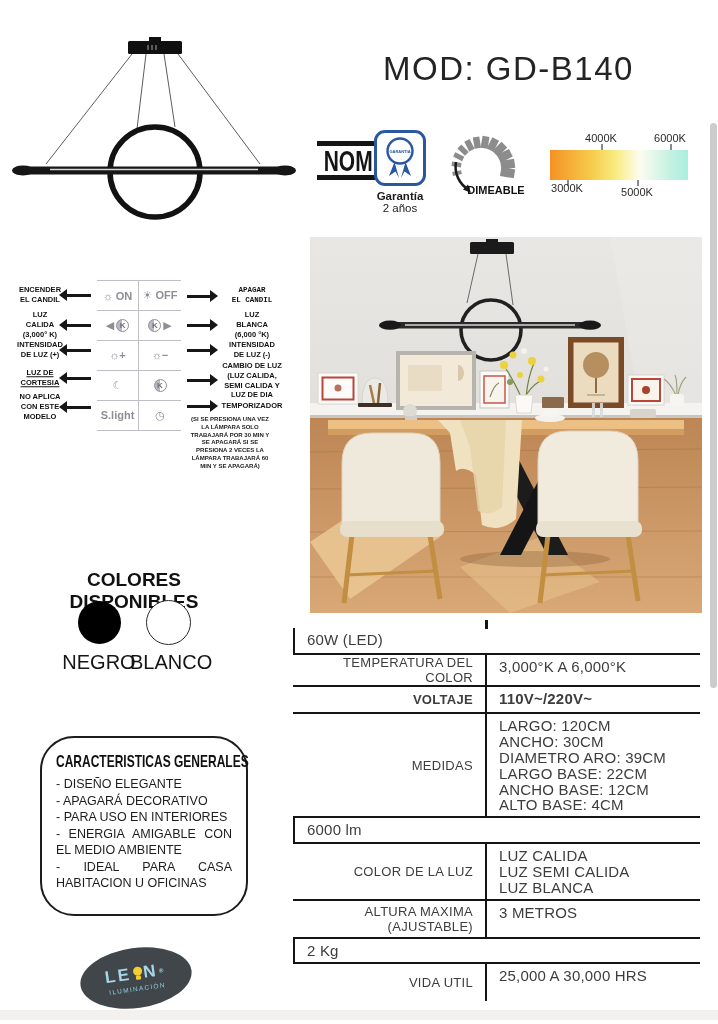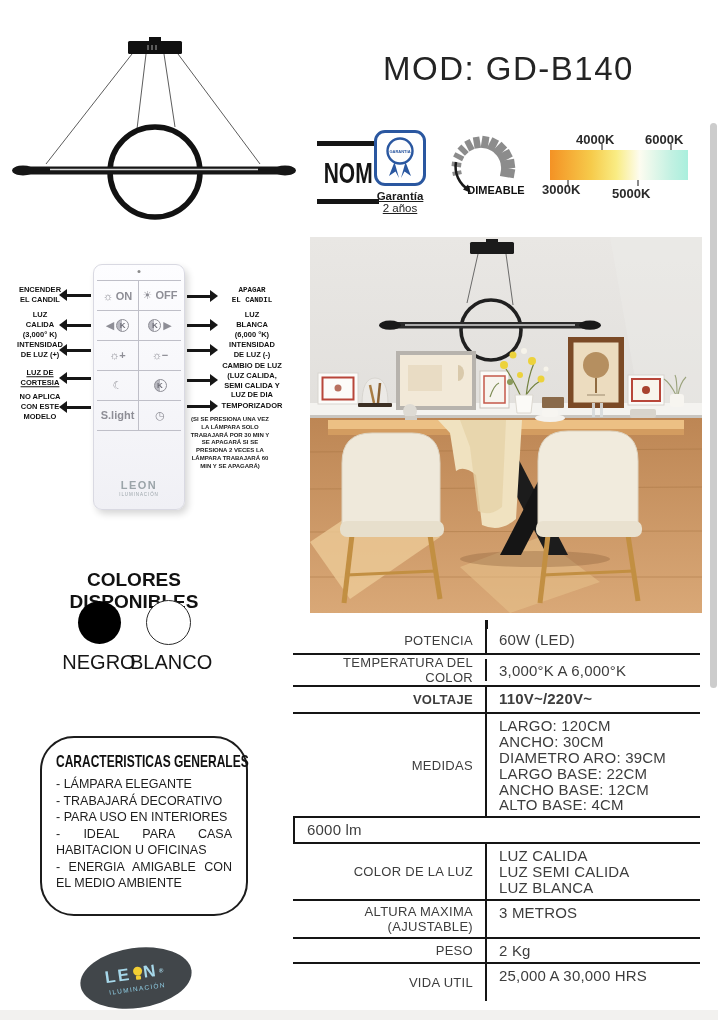--- a/index.html
+++ b/index.html
@@ -4,35 +4,35 @@
 <style>
   html,body{margin:0;padding:0;background:#ffffff;}
   #page{position:relative;width:718px;height:1020px;background:#ffffff;overflow:hidden;
         font-family:"Liberation Sans","DejaVu Sans",sans-serif;color:#222;}
 
   
   .title{position:absolute;left:383px;top:50px;width:330px;font-size:33px;font-weight:400;
          letter-spacing:1.5px;color:#242424;}
 
   
-  .nom{position:absolute;left:317px;top:141px;border-top:5px solid #151515;border-bottom:5px solid #151515;padding:12px 2px;}
+  .nom{position:absolute;left:317px;top:141px;border-top:5px solid #151515;border-bottom:5px solid #151515;padding:0 2px;}
   .nom span{display:inline-block;font-size:25px;font-weight:700;transform:scale(0.84,1.18);transform-origin:center;letter-spacing:0;color:#151515;}
 
   .warranty-badge{position:absolute;left:374px;top:130px;width:52px;height:56px;border:3px solid #2a57a0;
                   border-radius:11px;background:#fff;display:flex;align-items:center;justify-content:center;box-sizing:border-box;}
-  .warranty-caption{position:absolute;left:356px;top:190px;width:88px;text-align:center;color:#1c1c1c;text-decoration:underline;}
+  .warranty-caption{position:absolute;left:356px;top:190px;width:88px;text-align:center;color:#1c1c1c;}
   .warranty-caption .b{font-size:11.5px;font-weight:700;}
   .warranty-caption .r{font-size:11.5px;}
 
   .gauge{position:absolute;left:445px;top:126px;}
 
   .tempscale{position:absolute;left:548px;top:126px;width:146px;height:78px;}
   .tempscale .bar{position:absolute;left:2px;top:24px;width:138px;height:30px;
      background:linear-gradient(90deg,#f49224,#f6cb4b 30%,#f9ec83 48%,#fdfcf0 65%,#c2f1e2 88%,#a9efdd);}
-  .tempscale .tlabel{position:absolute;width:50px;font-size:13px;font-weight:700;color:#2b2b2b;}
+  .tempscale .tlabel{position:absolute;width:50px;text-align:center;font-size:11px;font-weight:400;color:#2b2b2b;}
   .tick{position:absolute;width:1.5px;height:6px;background:#8a8a8a;}
 
   
   .remote{position:absolute;left:93px;top:264px;width:92px;height:246px;
           background:linear-gradient(180deg,#fdfdff,#f0f0f5);border:1px solid #d9d9e2;border-radius:9px;
           box-shadow:3px 4px 7px rgba(0,0,0,0.16);box-sizing:border-box;}
   .led{position:absolute;left:50%;top:5px;width:3px;height:3px;border-radius:50%;background:#8a8a8a;transform:translateX(-50%);}
   .keypad{position:absolute;left:97px;top:280px;width:84px;height:150px;display:grid;
           grid-template-columns:1fr 1fr;border-top:1px solid #bfbfc8;}
   .key{border-bottom:1px solid #bfbfc8;display:flex;align-items:center;justify-content:center;gap:2px;
@@ -171,27 +171,20 @@
     <span class="tlabel" style="left:97px;top:6px">6000K</span>
     <span class="tick" style="left:53px;top:18px"></span>
     <span class="tick" style="left:122px;top:18px"></span>
     <div class="bar"></div>
     <span class="tick" style="left:19px;top:54px"></span>
     <span class="tick" style="left:89px;top:54px"></span>
     <span class="tlabel" style="left:-6px;top:56px">3000K</span>
     <span class="tlabel" style="left:64px;top:60px">5000K</span>
   </div>
 
-  <div class="remote">
-    <div class="led"></div>
-    <div class="rbrand">
-      <div class="n">LEON</div>
-      <div class="s">ILUMINACIÓN</div>
-    </div>
-  </div>
   <div class="keypad">
       <div class="key">☼ ON</div>
       <div class="key">☀ OFF</div>
       <div class="key">◀<span class="ck">K</span></div>
       <div class="key"><span class="ck">K</span>▶</div>
       <div class="key">☼+</div>
       <div class="key">☼−</div>
       <div class="key">☾</div>
       <div class="key">
         <span class="ck">K</span>
@@ -325,35 +318,34 @@
 
   <div class="colors-heading">COLORES DISPONIBLES</div>
   <div class="swatch s0" style="background: rgb(0, 0, 0);"></div>
   <div class="swatch s1" style="background: rgb(255, 255, 255);"></div>
   <div class="swatch-label l0">NEGRO</div>
   <div class="swatch-label l1">BLANCO</div>
 
   <div class="features">
     <h3>CARACTERISTICAS GENERALES</h3>
     <div id="feat-list">
-        <div class="feat-item">- LÁMPARA ELEGANTE</div>
-        <div class="feat-item">- TRABAJARÁ DECORATIVO</div>
+        <div class="feat-item">- DISEÑO ELEGANTE</div>
+        <div class="feat-item">- APAGARÁ DECORATIVO</div>
         <div class="feat-item">- PARA USO EN INTERIORES</div>
+        <div class="feat-item">- ENERGIA AMIGABLE CON EL MEDIO AMBIENTE</div>
         <div class="feat-item">- IDEAL PARA CASA HABITACION U OFICINAS</div>
-        <div class="feat-item">- ENERGIA AMIGABLE CON EL MEDIO AMBIENTE</div>
       </div>
   </div>
 
   <div class="specs" style="position:absolute">
     <div class="vext"></div>
   <div class="srow bb" style="min-height: 27px;">
-        <div class="slabel">POTENCIA</div>
         <div class="sval">60W (LED)</div>
       </div>
-      <div class="srow bb" style="min-height: 27px; align-items: center;">
+      <div class="srow bb" style="min-height: 27px;">
         <div class="slabel">TEMPERATURA DEL COLOR</div>
         <div class="sval">3,000°K A 6,000°K</div>
       </div>
       <div class="srow bb" style="min-height: 27px; font-weight: bold;">
         <div class="slabel">VOLTAJE</div>
         <div class="sval">110V~/220V~</div>
       </div>
       <div class="srow bb" style="min-height: 83px;">
         <div class="slabel">MEDIDAS</div>
         <div class="sval">LARGO: 120CM
@@ -370,21 +362,20 @@
         <div class="slabel">COLOR DE LA LUZ</div>
         <div class="sval">LUZ CALIDA
 LUZ SEMI CALIDA
 LUZ BLANCA</div>
       </div>
       <div class="srow bb" style="min-height: 38px;">
         <div class="slabel">ALTURA MAXIMA (AJUSTABLE)</div>
         <div class="sval">3 METROS</div>
       </div>
       <div class="srow bb" style="min-height: 25px;">
-        <div class="slabel">PESO</div>
         <div class="sval">2 Kg</div>
       </div>
       <div class="srow" style="min-height: 37px;">
         <div class="slabel">VIDA UTIL</div>
         <div class="sval">25,000 A 30,000 HRS</div>
       </div>
     </div>
 
   <div class="logo-wrap">
     <div class="logo-ellipse">

